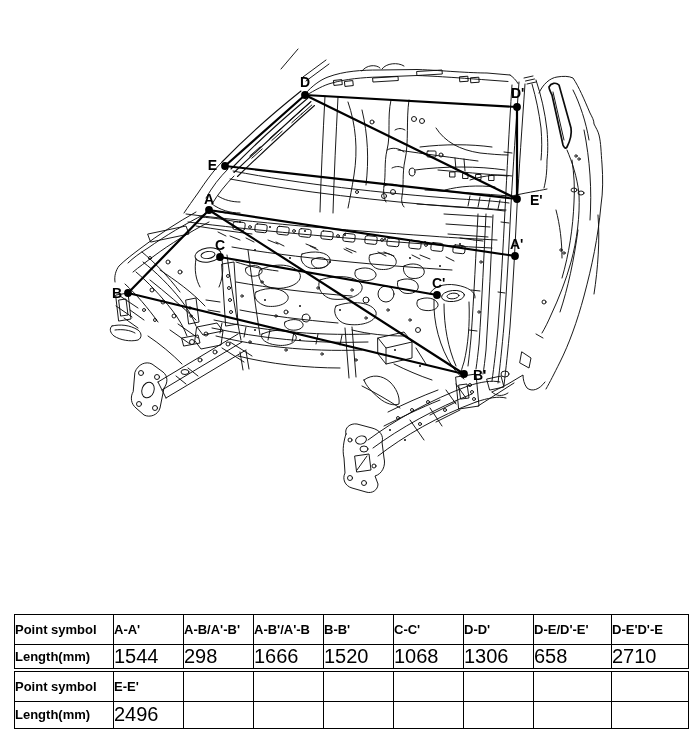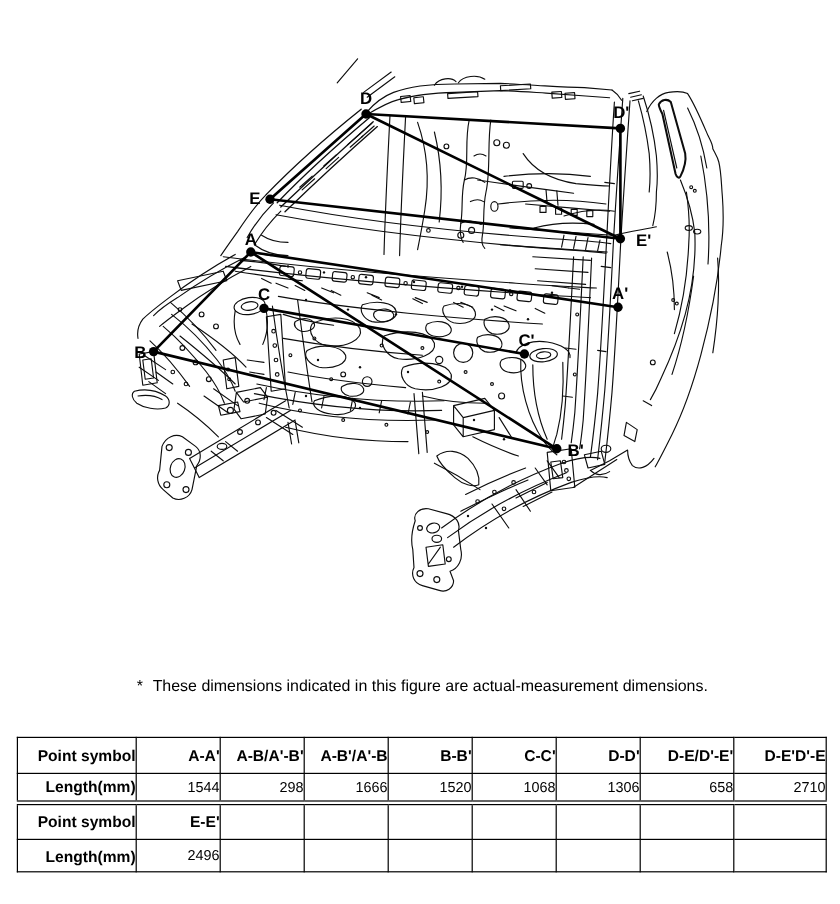--- a/index.html
+++ b/index.html
@@ -1,22 +1,22 @@
 <!DOCTYPE html>
 <html><head>
 <meta charset="utf-8">
 <style>
 html,body{margin:0;padding:0;background:#fff;-webkit-font-smoothing:antialiased;}
 #page{position:relative;width:700px;height:753px;background:#fff;font-family:"Liberation Sans",sans-serif;overflow:hidden;}
 #note{position:absolute;left:114px;top:563.5px;font-size:13.3px;color:#000;}
 #tblwrap{position:absolute;left:14px;top:614px;}
 table{border-collapse:collapse;font-family:"Liberation Sans",sans-serif;}
-td{border:1px solid #000;text-align:right;vertical-align:middle;padding:0;}
+td{border:1px solid #000;text-align:left;vertical-align:middle;padding:0;}
 td.h{font-weight:bold;font-size:13px;}
-td.v{font-size:12px;}
+td.v{font-size:20px;}
 tr.dbl td{border-bottom:4px double #000;}
 </style>
 </head>
 <body>
 <div id="page">
 <svg id="art" width="700" height="600" viewBox="0 0 700 600" style="position:absolute;left:0;top:0">
 <g fill="none" stroke="#0d0d0d" stroke-width="0.95" stroke-linecap="round" stroke-linejoin="round">
 
 <path d="M305,94 C312,86 320,80 328,77 C344,71 362,70 379,70 L417,69.5 C432,70 444,71 454,71.6 C468,72.5 480,73 487,73 L510,75"></path>
 <path d="M306,95.5 C315,90 324,85 332,83 C346,79 362,77.5 379,77 L417,75.5 C432,76 445,77 455,77.6 C468,78.5 481,79.5 488,80 L508,81.5"></path>
@@ -337,21 +337,20 @@
 <text x="217" y="170" text-anchor="end">E</text>
 <text x="530" y="205">E'</text>
 <text x="214" y="204" text-anchor="end">A</text>
 <text x="510" y="249">A'</text>
 <text x="220" y="250" text-anchor="middle">C</text>
 <text x="432" y="288">C'</text>
 <text x="122" y="298" text-anchor="end">B</text>
 <text x="473" y="380">B'</text>
 </g>
 </svg>
-<div id="note"><span>*</span><span style="margin-left:8px">These dimensions indicated in this figure are actual-measurement dimensions.</span></div>
 <div id="tblwrap">
 <table>
 <tbody>
           <tr style="height:30px">
 <td class="h" style="width:98px">Point symbol</td>
 <td class="h" style="width:69px">A-A'</td>
 <td class="h" style="width:69px">A-B/A'-B'</td>
 <td class="h" style="width:69px">A-B'/A'-B</td>
 <td class="h" style="width:69px">B-B'</td>
 <td class="h" style="width:69px">C-C'</td>

